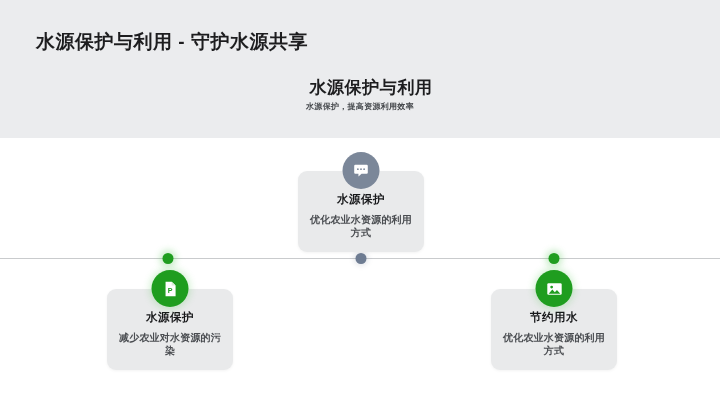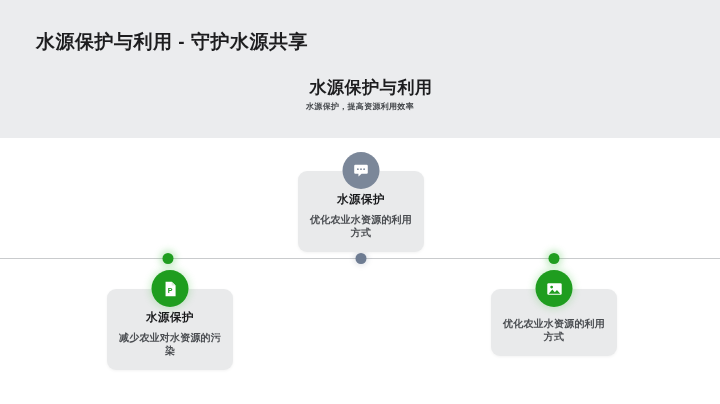--- a/index.html
+++ b/index.html
@@ -204,17 +204,18 @@
 
   <div class="node node-lower" style="left:554px;">
     <div class="node-card">
       <div class="node-icon green">
         <svg width="18" height="18" viewBox="0 0 24 24" aria-hidden="true">
           <rect x="2.4" y="4.2" width="19.2" height="15.6" rx="1.8" fill="#ffffff"></rect>
           <circle cx="8.2" cy="9.4" r="1.85" fill="#1f9d1f"></circle>
           <path fill="#1f9d1f" d="M4.2 18.2l4.9-5.6 3.3 3.7 2.9-3.1 4.5 5z"></path>
         </svg>
       </div>
+      <div class="node-title">节约用水</div>
       <div class="node-desc">优化农业水资源的利用方式</div>
     </div>
   </div>
 
 </div>
 
 </body></html>

